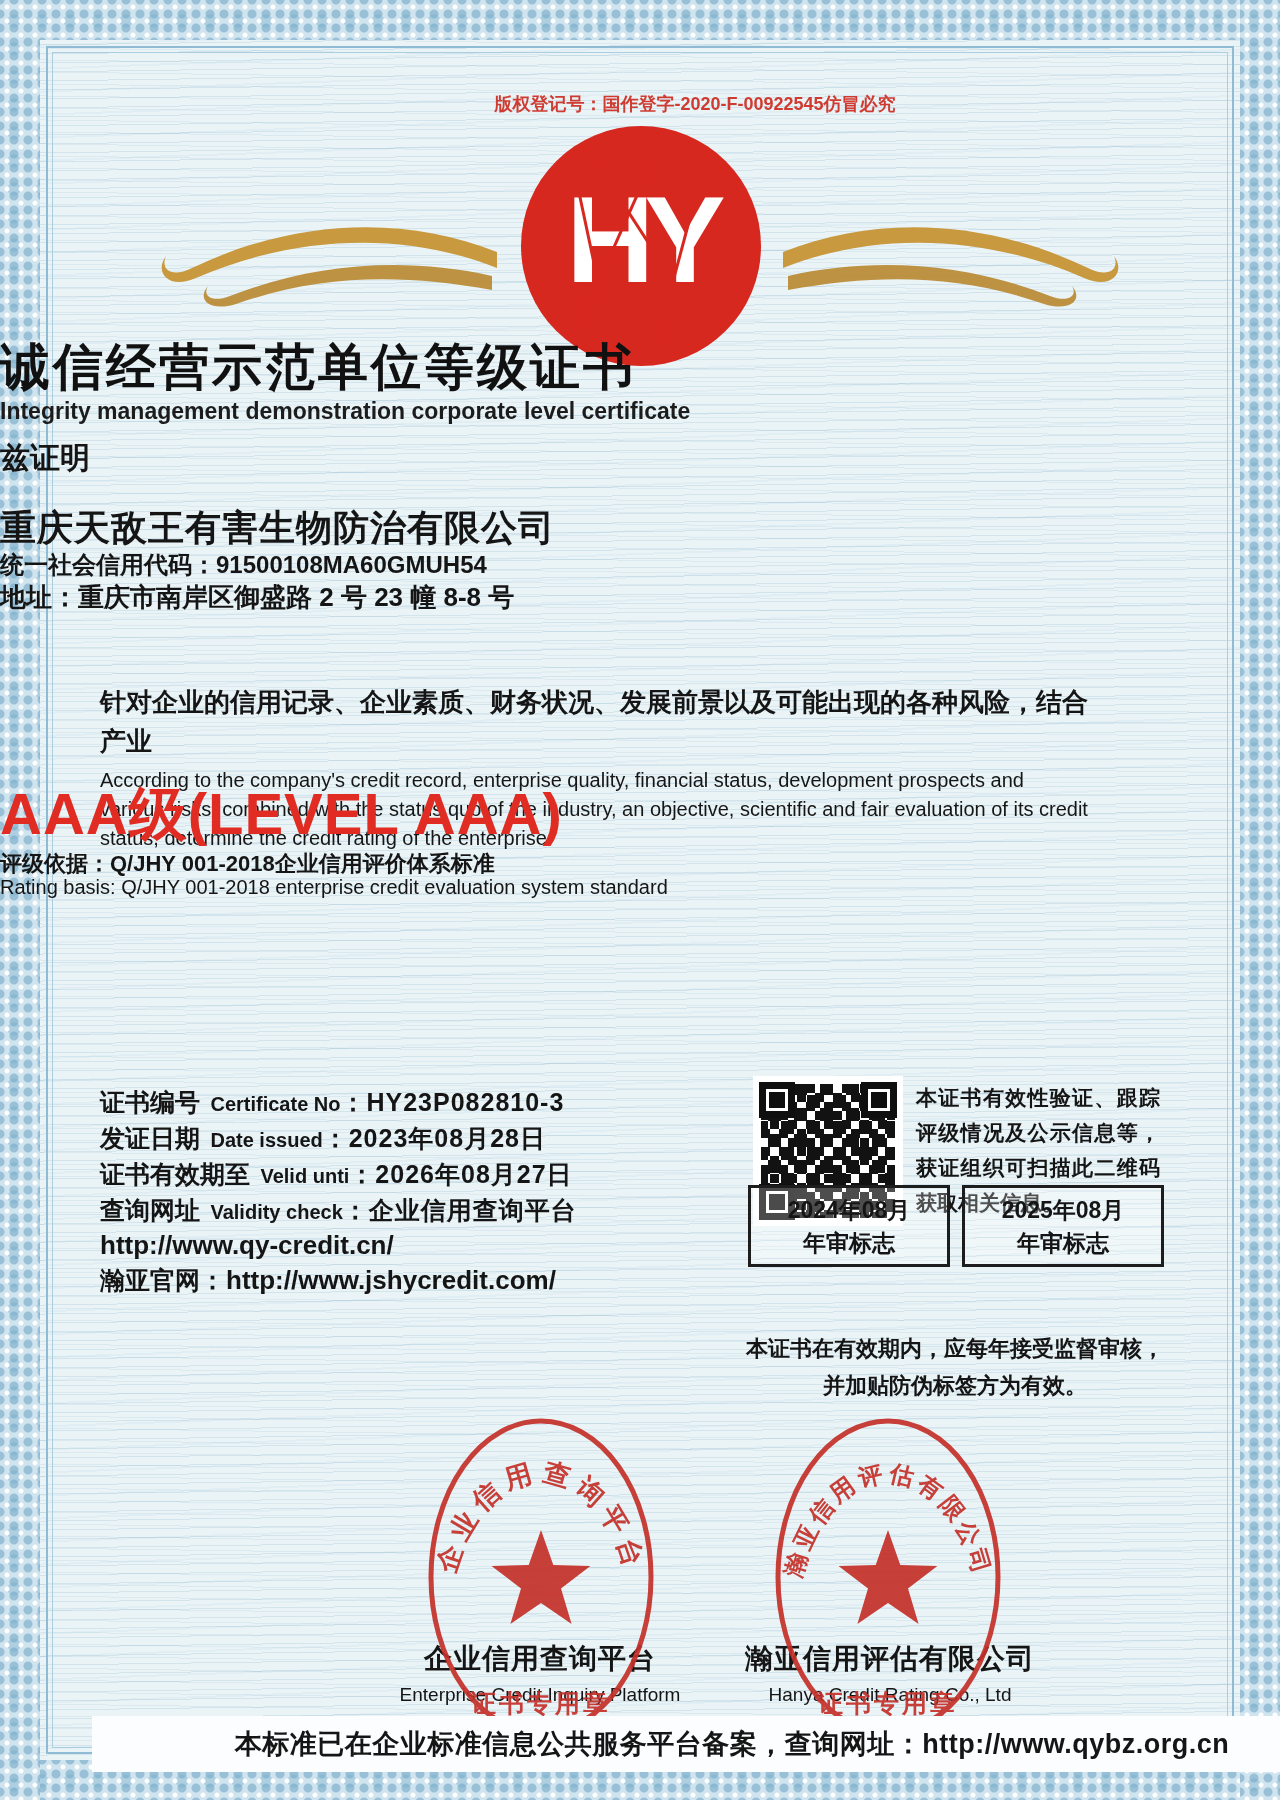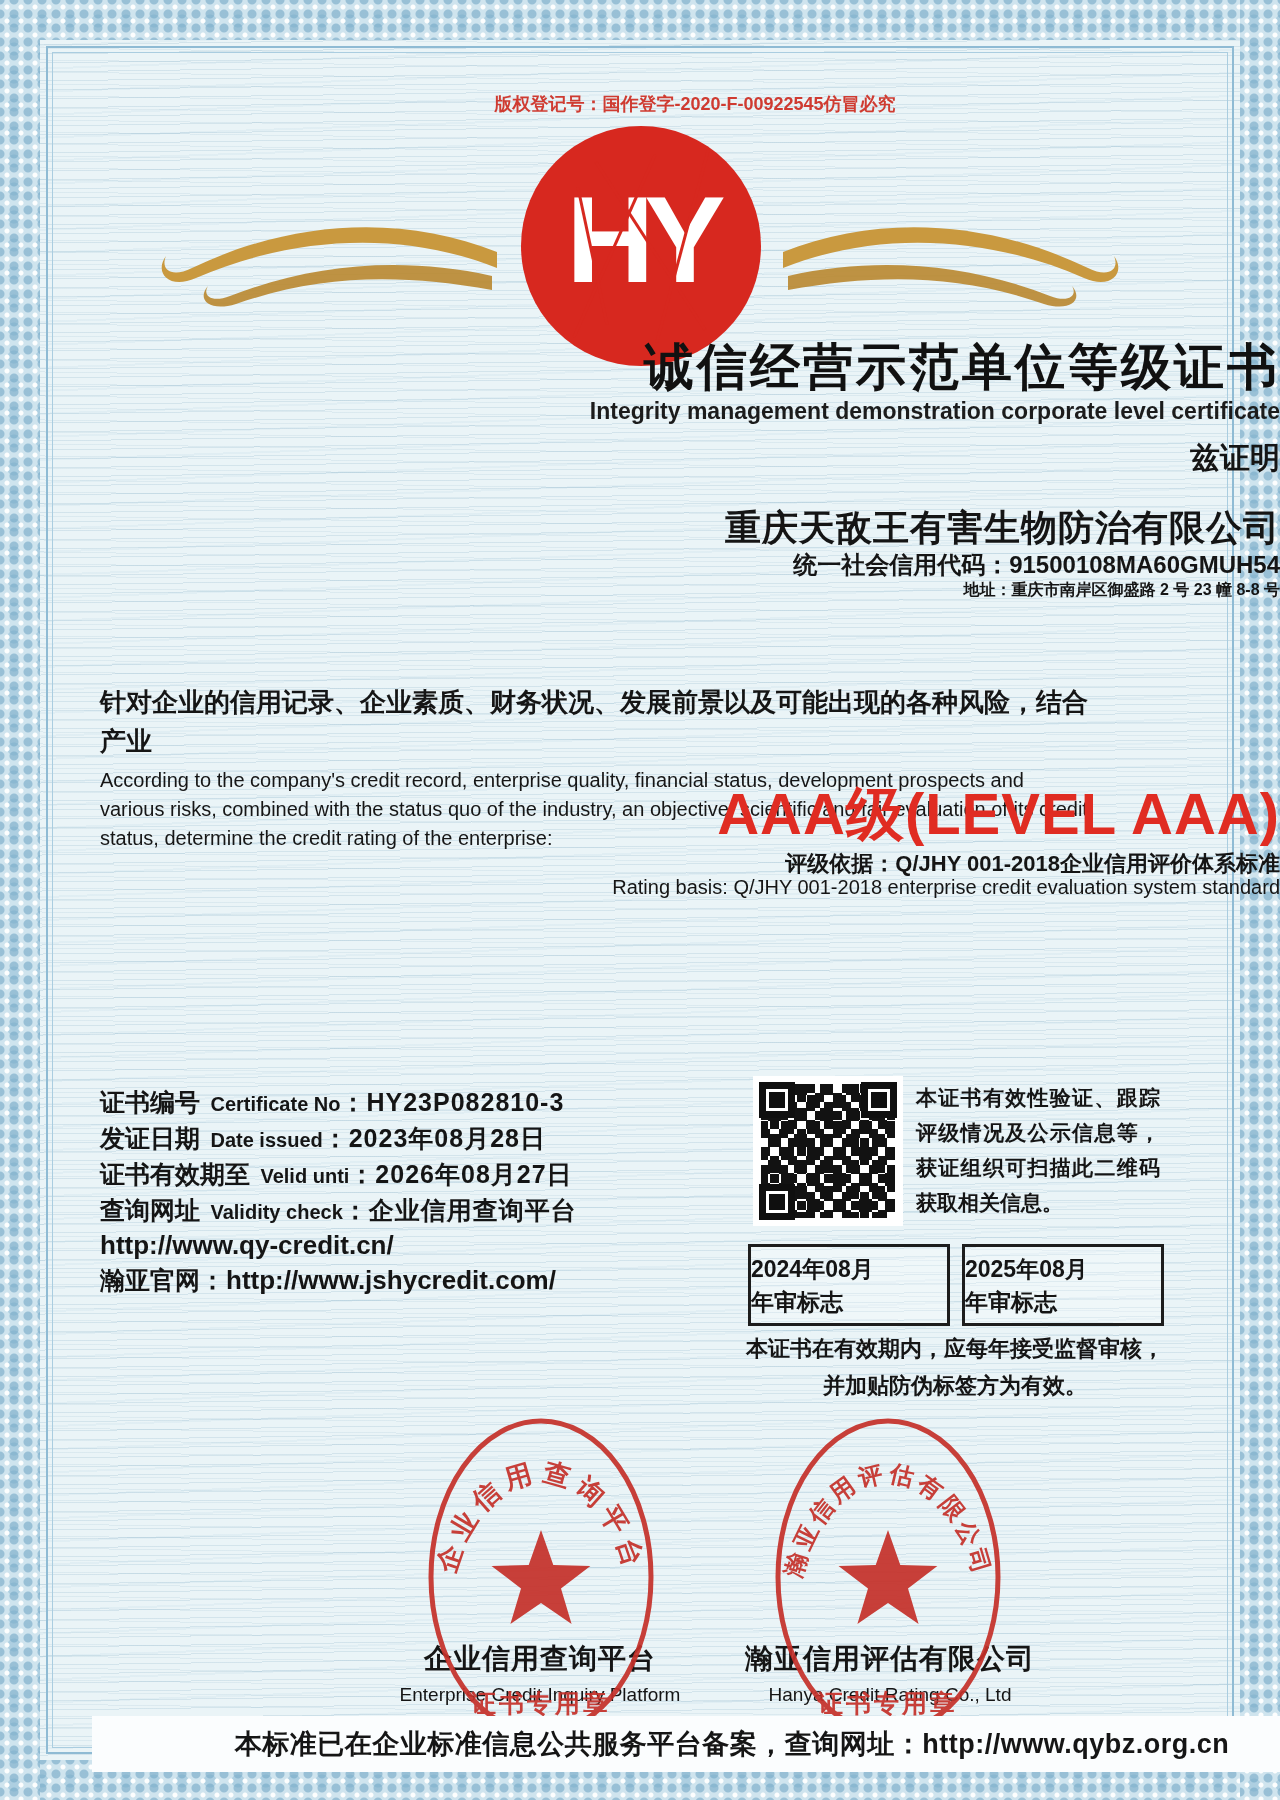--- a/index.html
+++ b/index.html
@@ -18,21 +18,21 @@
       radial-gradient(circle, rgba(170,205,224,.9) 6px, transparent 7px) 0 7px/28px 28px,
       #cfe4ee;}
   .lace.t{left:0;right:0;top:0;height:40px}
   .lace.b{left:0;right:0;bottom:0;height:40px}
   .lace.l{left:0;top:0;bottom:0;width:40px}
   .lace.r{right:0;top:0;bottom:0;width:40px}
   .borderline{position:absolute;inset:46px;border:2px solid #8fbbd4;pointer-events:none}
   .borderline2{position:absolute;inset:52px;border:1px solid #aacde0;pointer-events:none}
 
   .abs{position:absolute}
-  .ctr{left:0;width:1280px;text-align:right}
+  .ctr{left:0;width:1280px;text-align:left}
 
   .copyright{top:92px;left:350px;width:690px;text-align:center;font-size:18px;font-weight:600;color:#cf3b31}
 
   .logo{top:126px;left:521px;width:240px;height:240px;border-radius:50%;background:#d7281f;overflow:hidden}
   .logo-text{position:absolute;left:0;top:44px;width:240px;text-align:center;font-size:122px;font-weight:900;color:#ffffff;letter-spacing:-10px;line-height:140px}
   .crack{position:absolute;background:#d7281f;width:3px;height:200px;top:20px}
   .c1{left:92px;transform:rotate(24deg)}
   .c2{left:128px;transform:rotate(-33deg)}
   .c3{left:160px;transform:rotate(15deg)}
   .c4{left:70px;transform:rotate(-12deg);height:140px;top:60px}
@@ -40,21 +40,21 @@
   .flourish{top:212px;width:350px;height:110px}
   .flourish.fl{left:152px}
   .flourish.fr{left:778px;transform:scaleX(-1)}
 
   .title{top:334px;font-size:50px;font-weight:700;letter-spacing:3px;color:#111}
   .title-en{top:398px;font-size:23px;font-weight:600;color:#1c1c1c}
   .certify-zh{top:438px;font-size:30px;font-weight:600}
   .certify-en{top:476px;font-size:24px;font-weight:500}
   .company{top:504px;font-size:36px;font-weight:800;letter-spacing:1px}
   .credit-code{top:549px;font-size:24px;font-weight:600}
-  .address{top:580px;font-size:16px;font-weight:600}
+  .address{top:580px;font-size:26px;font-weight:600}
 
   .para{left:100px;top:683px;width:990px}
   .para .zh{font-size:26px;line-height:39px;font-weight:600}
   .para .en{margin-top:5px;font-size:20px;line-height:29px;font-weight:400;color:#161616}
 
   .level{top:776px;font-size:58px;font-weight:900;color:#e02c22;letter-spacing:1px}
   .basis-zh{top:849px;font-size:22px;font-weight:600}
   .basis-en{top:876px;font-size:20px;font-weight:500}
 
   .details{left:100px;top:1086px;width:560px}
@@ -68,21 +68,21 @@
   .qr-noise{position:absolute;inset:8px;
     background:
       repeating-conic-gradient(#121212 0% 25%, transparent 0% 50%) 0 0/18px 18px,
       repeating-conic-gradient(#121212 0% 25%, transparent 0% 50%) 7px 11px/26px 26px;}
   .finder{position:absolute;width:22px;height:22px;border:7px solid #0f0f0f;background:#fff}
   .finder::after{content:"";position:absolute;inset:3px;background:#0f0f0f}
   .f-tl{left:6px;top:6px}.f-tr{right:6px;top:6px}.f-bl{left:6px;bottom:6px}
 
   .qr-note{left:916px;top:1080px;width:244px;font-size:21px;line-height:35px;font-weight:600;text-align:justify}
 
-  .rbox{top:1244px;width:196px;height:70px;border:3px solid #1d1d1d;text-align:left;padding-top:6px;background:rgba(255,255,255,.25)}
+  .rbox{top:1185px;width:196px;height:70px;border:3px solid #1d1d1d;text-align:center;padding-top:6px;background:rgba(255,255,255,.25)}
   .rb1{left:748px}.rb2{left:962px}
   .rbox div{font-size:23px;font-weight:600;line-height:33px}
 
   .audit-note{left:730px;top:1330px;width:450px;text-align:center;font-size:22px;line-height:37px;font-weight:600}
 
   .org{top:1640px;text-align:center}
   .org1{left:370px;width:340px}.org2{left:715px;width:350px}
   .org-zh{font-size:28px;font-weight:700;letter-spacing:1px}
   .org-en{font-size:19px;font-weight:500;margin-top:6px}
   .stamp{top:1412px;width:236px;height:330px;opacity:.92}

